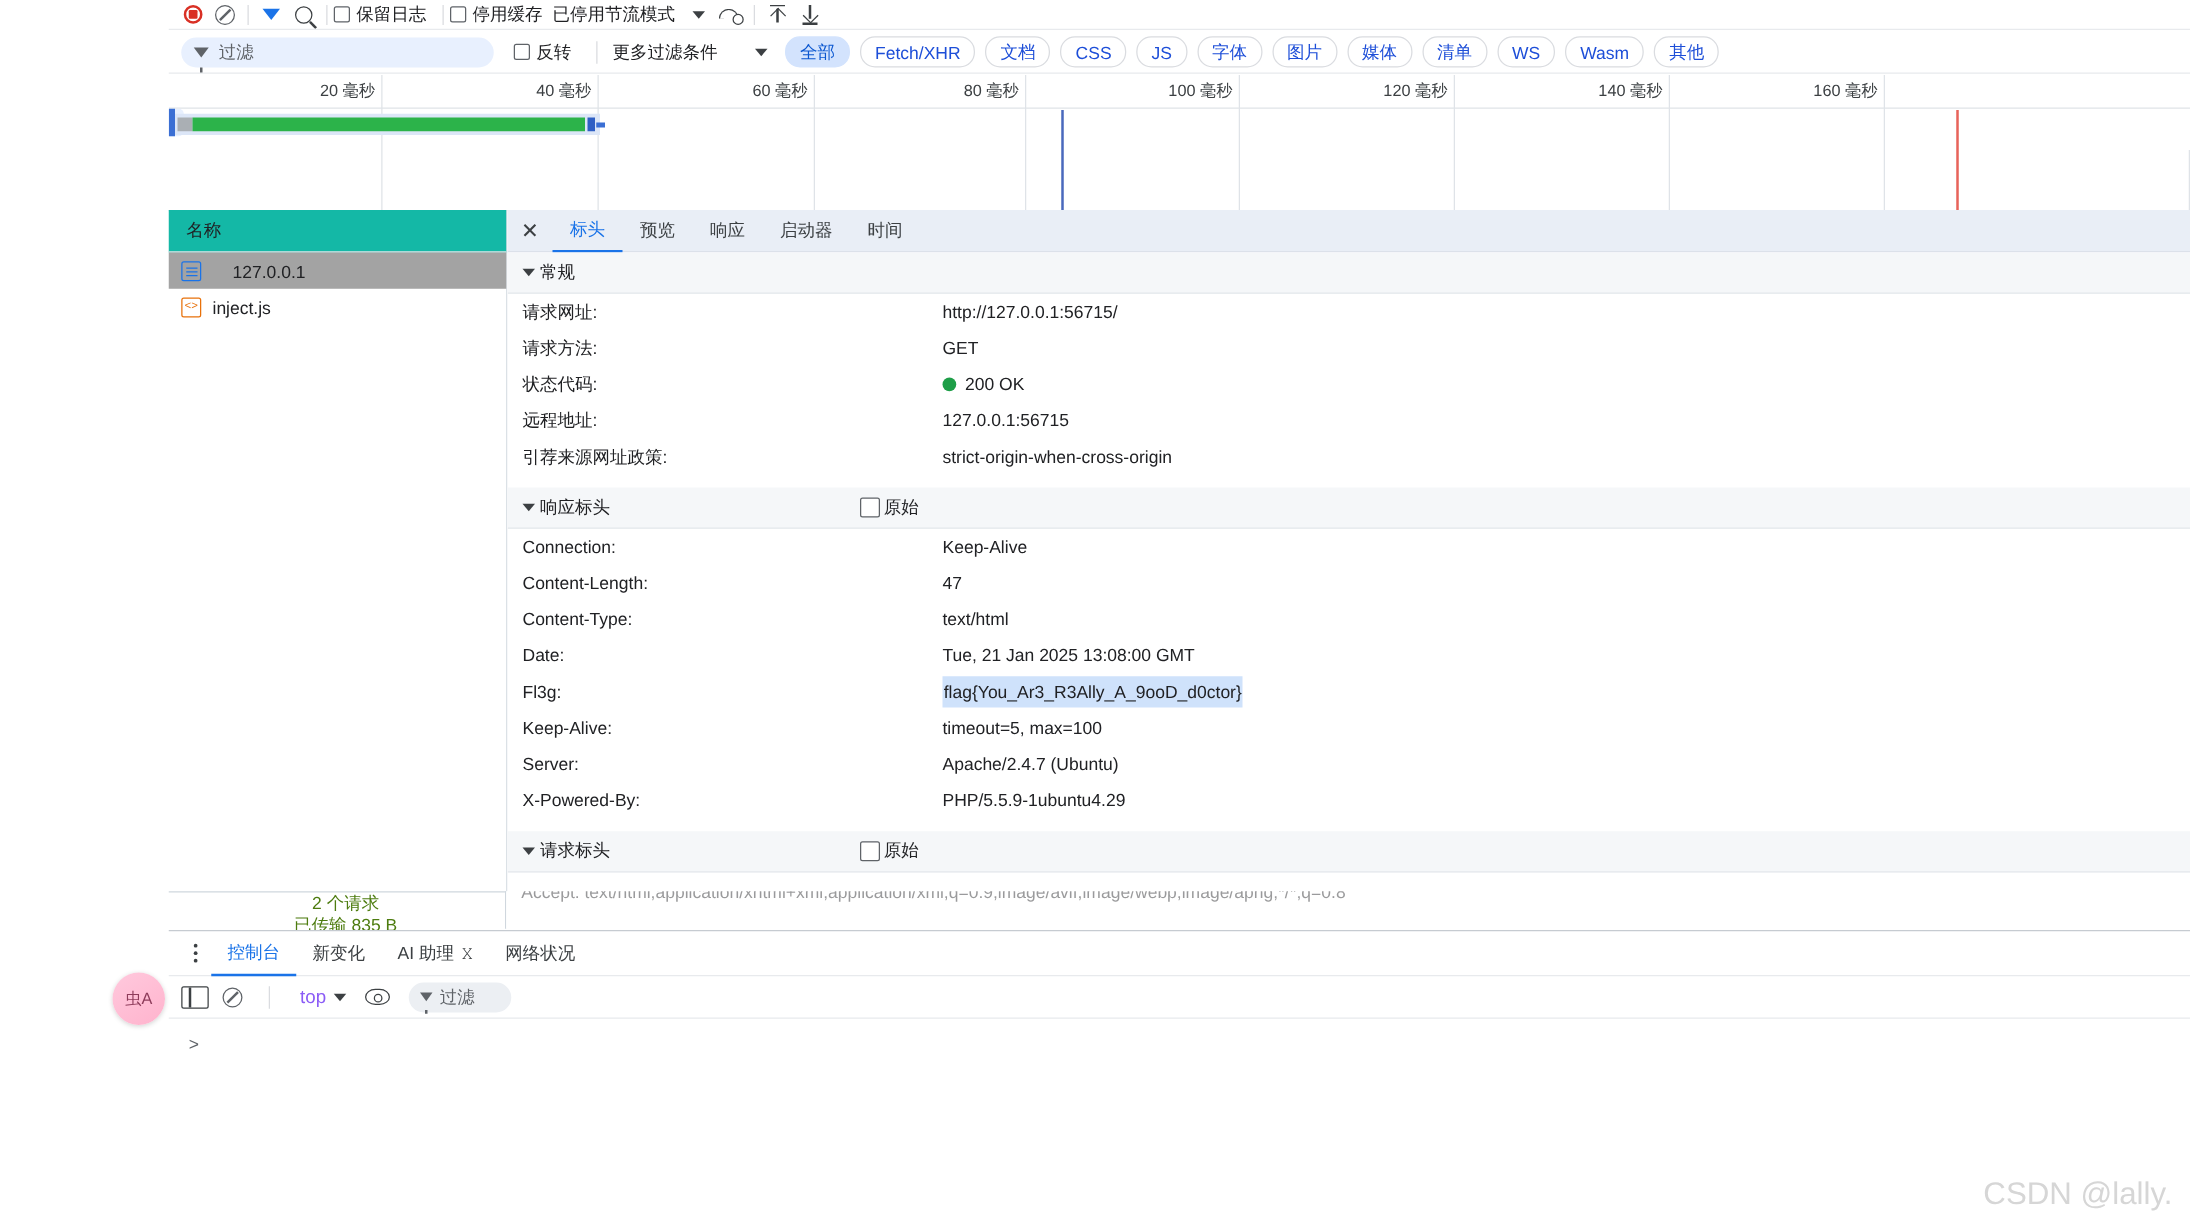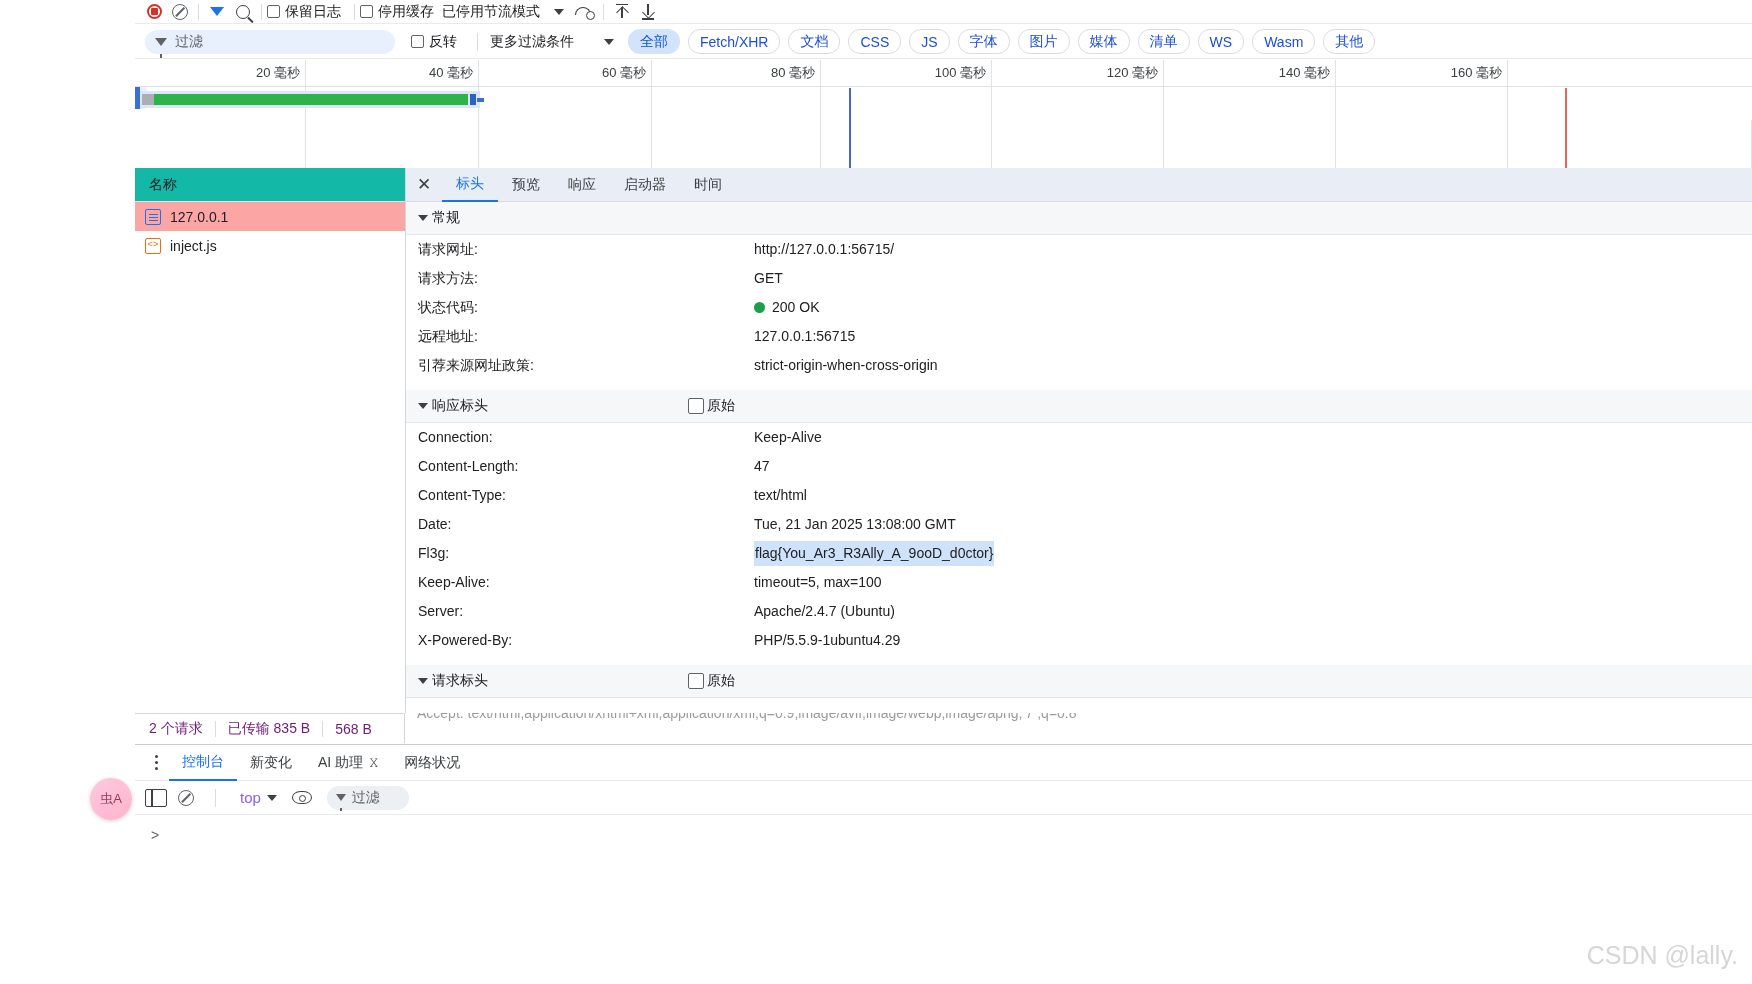--- a/index.html
+++ b/index.html
@@ -297,21 +297,21 @@
   }
   .req-row {
     height: 29px;
     display: flex; align-items: center;
     padding-left: 10px;
     font-size: 14px;
     color: #202124;
     box-sizing: border-box;
     cursor: default;
   }
-  .req-row.selected { background: #fca5a5; }
+  .req-row.selected { background: #a3a3a3; gap: 16px; }
   .ricon {
     width: 16px; height: 16px; flex: none; margin-right: 9px;
     display:flex; align-items:center; justify-content:center;
     border-radius: 2px; box-sizing: border-box;
   }
   .ricon.doc {
     border: 1.6px solid #1a73e8;
   }
   .ricon.doc i {
     display:block; width: 9px; height: 1.4px; background:#1a73e8;
@@ -417,22 +417,23 @@
     position: absolute;
     left: 0; top: 713px;
     width: 270px; height: 30px;
     border-top: 1px solid #d0d7de;
     border-right: 1px solid #d0d7de;
     background: #fff;
     display: flex; align-items: center;
     padding-left: 14px;
     box-sizing: border-box;
     font-size: 14px;
-    color: #701a75;
+    color: #4d7c0f;
     gap: 0;
+    flex-direction: column;
   }
   .statusbar .seg { white-space: nowrap; }
   .statusbar .sp { width:1px; height:16px; background:#dadce0; margin: 0 12px; }
 
   .detail-strip {
     position: absolute;
     left: 270px; top: 713px;
     width: 1347px; height: 30px;
     background: #fff;
     overflow: hidden;

